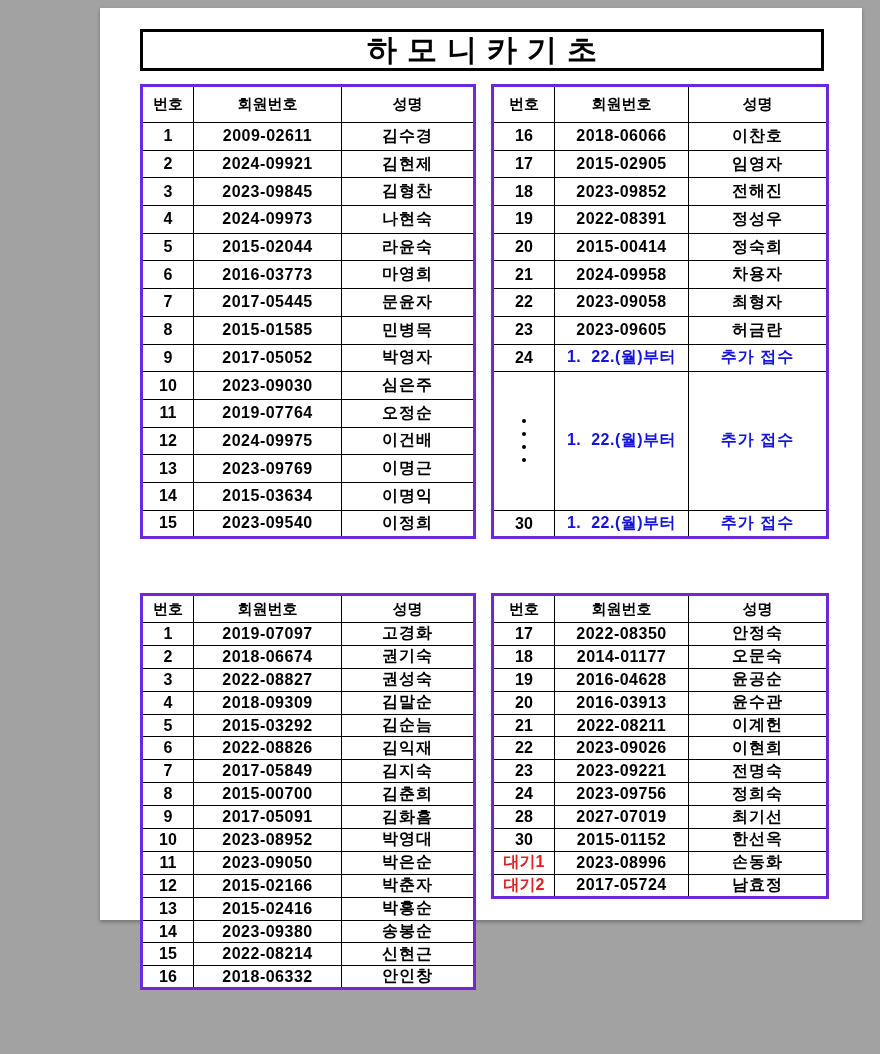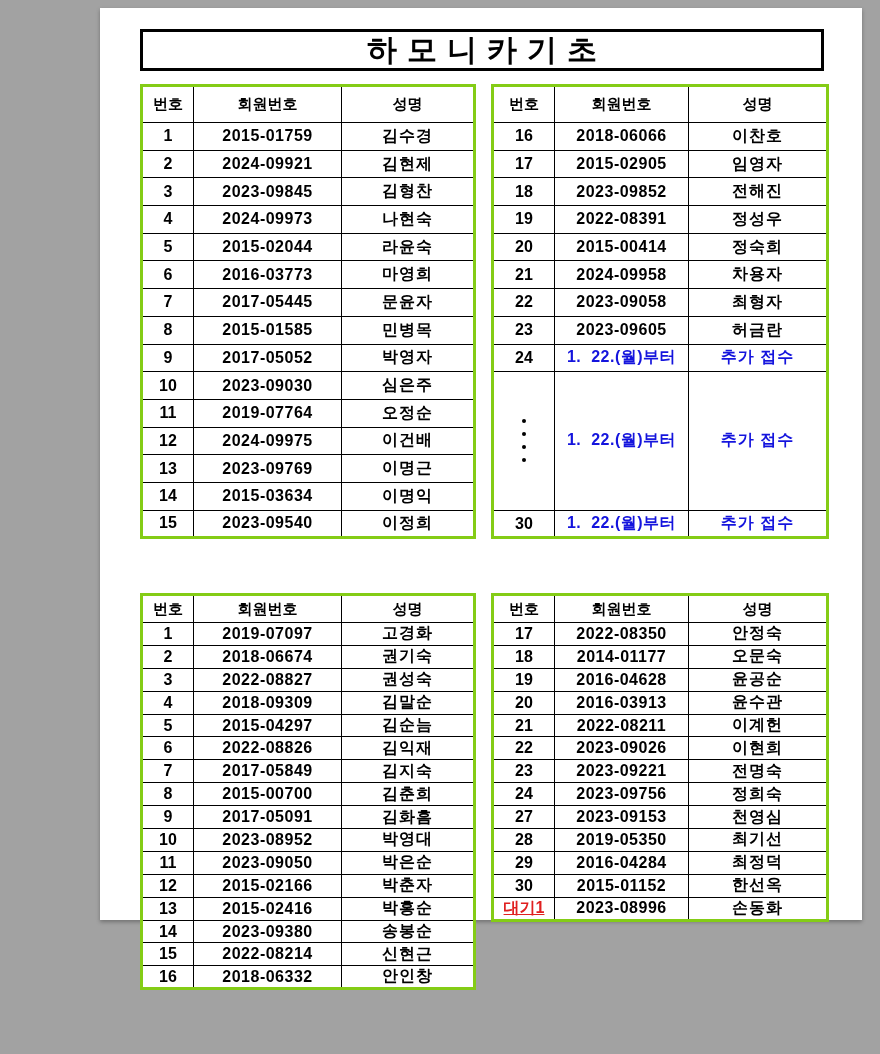--- a/index.html
+++ b/index.html
@@ -19,21 +19,21 @@
     position:absolute; left:40px; width:684px; box-sizing:border-box;
     border:3px solid #000; background:#fff;
     display:flex; align-items:center; justify-content:center;
     font-size:30px; letter-spacing:10px; text-indent:10px;
   }
   #title1 { top:21px; height:42px; }
   #title2 { top:545px; height:38px; }
 
   table.roster {
     position:absolute; border-collapse:collapse; table-layout:fixed;
-    background:#fff; border:3px solid #84cc16;
+    background:#fff; border:3px solid #6d28d9;
   }
   table.roster th, table.roster td {
     border:1px solid #000; padding:0; text-align:center; vertical-align:middle;
     overflow:hidden; font-weight:bold;
   }
   table.roster th { font-size:15px; }
   table.roster td { font-size:16px; }
   td.col-member { letter-spacing:.5px; white-space:pre; }
   td.col-name   { letter-spacing:1px; }
 
@@ -44,21 +44,21 @@
   .sec1 tbody tr { height:27.7px; }
   .sec1 tbody tr.tall-row { height:138.5px; }
 
   
   #t2l { left:40px;  top:585px; width:333px; }
   #t2r { left:391px; top:585px; width:335px; }
   .sec2 thead tr { height:28px; }
   .sec2 tbody tr { height:22.9px; }
 
   .blue { color: var(--blue, #1414dd); }
-  .red  { color: var(--red, #e02020); text-decoration: underline; }
+  .red  { color: var(--red, #e02020); }
 
   .vdots { display:flex; flex-direction:column; align-items:center; gap:9px; }
   .vdots .dot { width:4px; height:4px; border-radius:50%; background:#000; }
 </style>
 </head>
 <body>
 
 <div class="page">
 
   <div class="title-box" id="title1">
@@ -74,21 +74,21 @@
     <thead>
       <tr>
         <th>번호</th>
         <th>회원번호</th>
         <th>성명</th>
       </tr>
     </thead>
     <tbody>
         <tr>
           <td class="col-no">1</td>
-          <td class="col-member">2015-01759</td>
+          <td class="col-member">2009-02611</td>
           <td class="col-name">김수경</td>
         </tr>
         <tr>
           <td class="col-no">2</td>
           <td class="col-member">2024-09921</td>
           <td class="col-name">김현제</td>
         </tr>
         <tr>
           <td class="col-no">3</td>
           <td class="col-member">2023-09845</td>
@@ -266,21 +266,21 @@
           <td class="col-member">2022-08827</td>
           <td class="col-name">권성숙</td>
         </tr>
         <tr>
           <td class="col-no">4</td>
           <td class="col-member">2018-09309</td>
           <td class="col-name">김말순</td>
         </tr>
         <tr>
           <td class="col-no">5</td>
-          <td class="col-member">2015-04297</td>
+          <td class="col-member">2015-03292</td>
           <td class="col-name">김순늠</td>
         </tr>
         <tr>
           <td class="col-no">6</td>
           <td class="col-member">2022-08826</td>
           <td class="col-name">김익재</td>
         </tr>
         <tr>
           <td class="col-no">7</td>
           <td class="col-member">2017-05849</td>
@@ -382,40 +382,35 @@
           <td class="col-no">23</td>
           <td class="col-member">2023-09221</td>
           <td class="col-name">전명숙</td>
         </tr>
         <tr>
           <td class="col-no">24</td>
           <td class="col-member">2023-09756</td>
           <td class="col-name">정희숙</td>
         </tr>
         <tr>
-          <td class="col-no">27</td>
-          <td class="col-member">2023-09153</td>
-          <td class="col-name">천영심</td>
-        </tr>
-        <tr>
           <td class="col-no">28</td>
-          <td class="col-member">2019-05350</td>
+          <td class="col-member">2027-07019</td>
           <td class="col-name">최기선</td>
-        </tr>
-        <tr>
-          <td class="col-no">29</td>
-          <td class="col-member">2016-04284</td>
-          <td class="col-name">최정덕</td>
         </tr>
         <tr>
           <td class="col-no">30</td>
           <td class="col-member">2015-01152</td>
           <td class="col-name">한선옥</td>
         </tr>
         <tr>
           <td class="col-no red">대기1</td>
           <td class="col-member">2023-08996</td>
           <td class="col-name">손동화</td>
         </tr>
+        <tr>
+          <td class="col-no red">대기2</td>
+          <td class="col-member">2017-05724</td>
+          <td class="col-name">남효정</td>
+        </tr>
       </tbody>
   </table>
 
 </div>
 
 </body></html>

